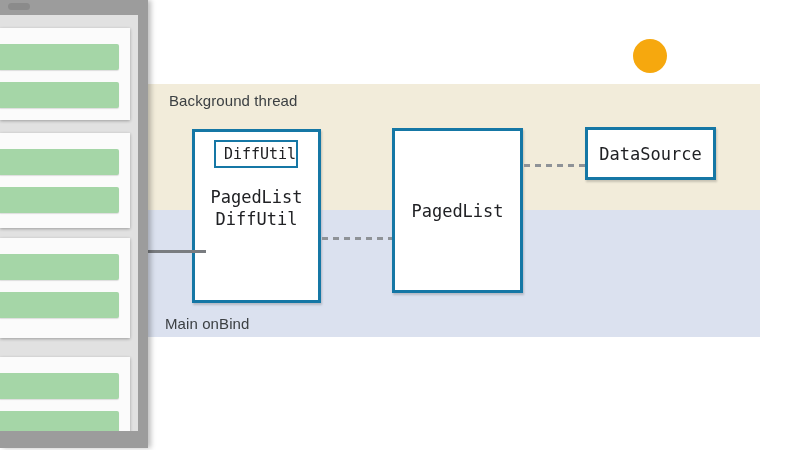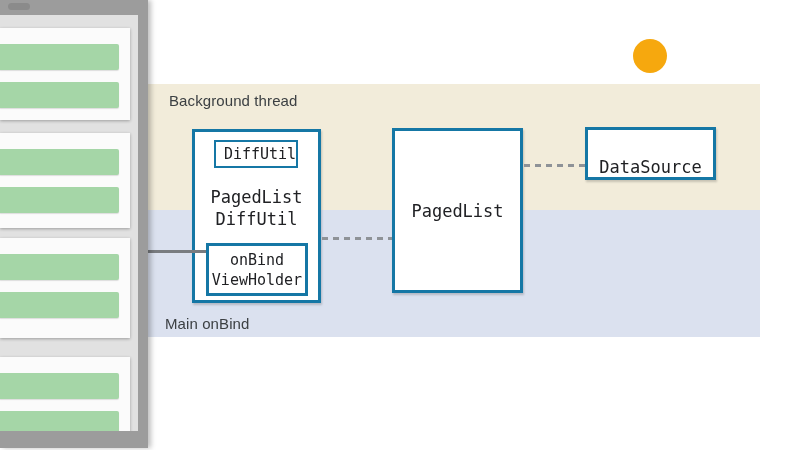--- a/index.html
+++ b/index.html
@@ -45,21 +45,21 @@
     position:absolute;left:0;top:54px;width:123px;text-align:center;
     font-size:17px;line-height:22px;
   }
   .adapter-title .line,.onbind .line{display:block;white-space:nowrap;}
   .pagedlist{
     left:392px;top:128px;width:131px;height:165px;
     display:flex;align-items:center;justify-content:center;font-size:17px;
   }
   .datasource{
     left:585px;top:127px;width:131px;height:53px;
-    display:flex;align-items:flex-end;justify-content:center;font-size:17px;
+    display:flex;align-items:center;justify-content:center;font-size:17px;
   }
   
   .dot{
     position:absolute;left:633px;top:39px;width:34px;height:34px;
     border-radius:50%;background:var(--dot,#F6A80E);z-index:6;
   }
   
   .phone{
     position:absolute;left:0;top:0;width:148px;height:448px;background:#9C9C9C;
     z-index:7;box-shadow:3px 0 5px rgba(0,0,0,0.25);
@@ -105,24 +105,20 @@
   <div class="connector solid-line"></div>
 
   <div class="box adapter">
     <div class="inner-box diffutil">
       <span>DiffUtil</span>
     </div>
     <div class="adapter-title">
       <span class="line">PagedList</span>
       <span class="line">DiffUtil</span>
     </div>
-    <div class="inner-box onbind">
-      <span class="line">onBind</span>
-      <span class="line">ViewHolder</span>
-    </div>
   </div>
 
   <div class="box pagedlist">
     <span>PagedList</span>
   </div>
 
   <div class="box datasource">
     <span>DataSource</span>
   </div>
 

